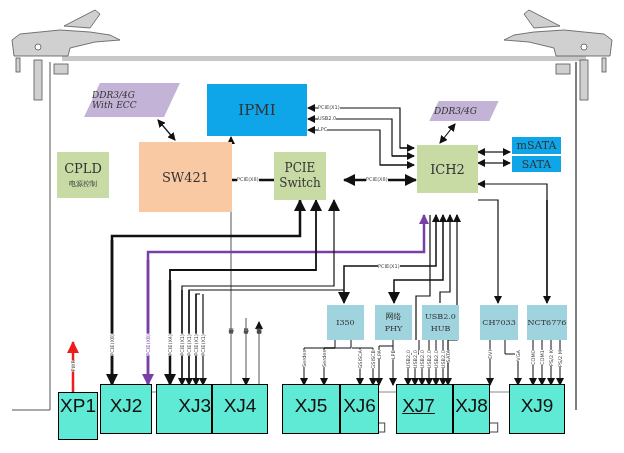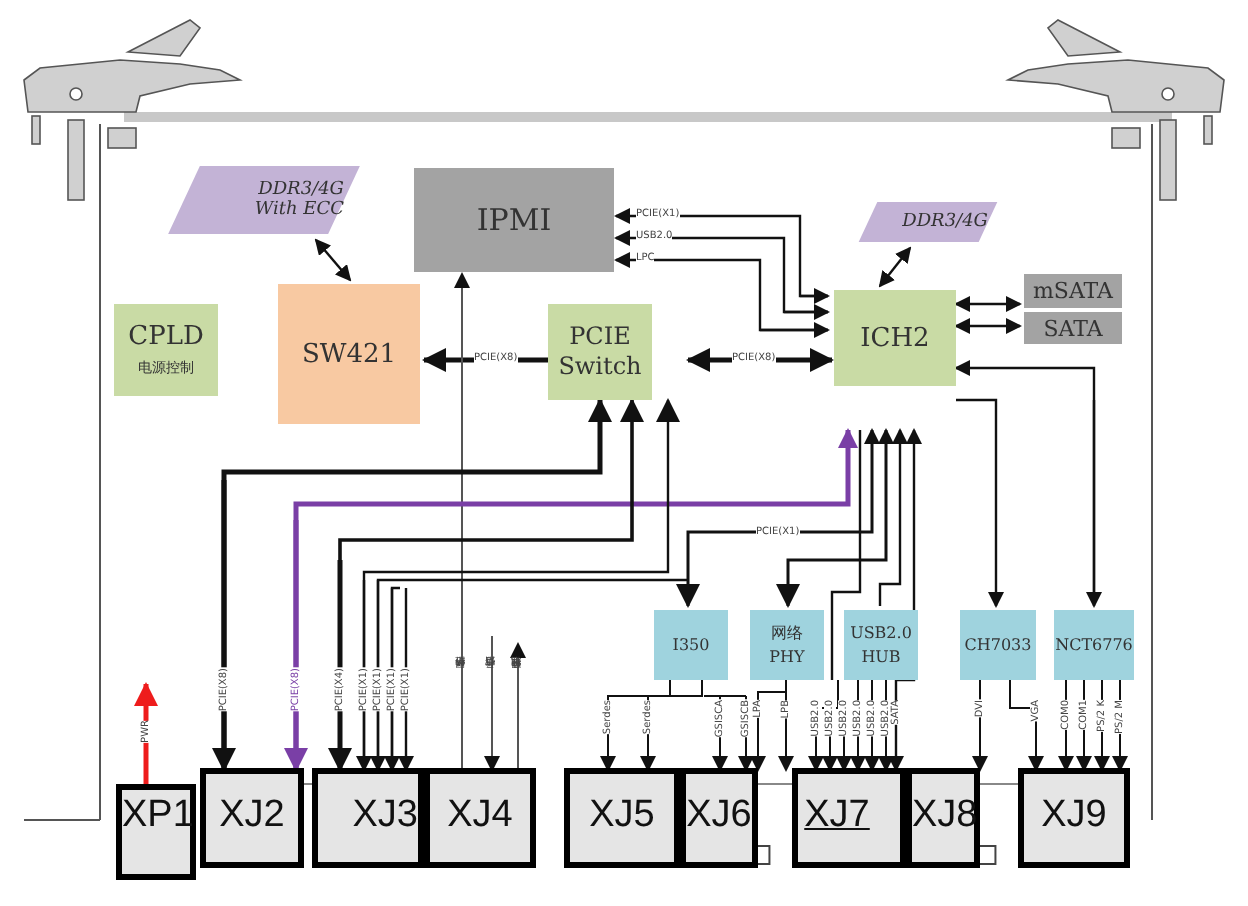--- a/index.html
+++ b/index.html
@@ -1,25 +1,25 @@
 <!DOCTYPE html>
 <html><head>
 <meta charset="utf-8">
 <style>
   html, body { margin:0; padding:0; background:#ffffff; }
   body { width:624px; height:453px; overflow:hidden; position:relative; font-family:"DejaVu Serif", serif; }
   #stage { position:absolute; left:0; top:0; width:624px; height:453px; }
   .box { position:absolute; display:flex; flex-direction:column; align-items:center; justify-content:center; text-align:center; color:#333; box-sizing:border-box; }
   .green { background:#c9dba5; }
-  .blue { background:#a3a3a3; }
+  .blue { background:#0ea5e9; }
   .lblue { background:#9fd3de; }
   .peach { background:#f8c9a2; }
-  .conn { position:absolute; border:3px solid #000000; background:#e5e5e5; box-sizing:border-box; }
+  .conn { position:absolute; border:1px solid #000000; background:#5eead4; box-sizing:border-box; }
   .conn-label { position:absolute; font-family:"Liberation Sans", sans-serif; font-size:19px; color:#111; }
-  .para { position:absolute; color:#333; font-style:italic; font-size:9px; font-family:"DejaVu Serif", serif; display:flex; flex-direction:column; align-items:flex-end; justify-content:center; }
+  .para { position:absolute; color:#333; font-style:italic; font-size:9px; font-family:"DejaVu Serif", serif; display:flex; flex-direction:column; align-items:flex-start; justify-content:center; }
   .vlabel { position:absolute; font-family:"DejaVu Sans", sans-serif; font-size:5px; color:#444; writing-mode:vertical-rl; transform:rotate(180deg); background:#fff; line-height:6px; white-space:nowrap; }
   .hlabel { position:absolute; font-family:"DejaVu Sans", sans-serif; font-size:5px; color:#444; background:#fff; white-space:nowrap; line-height:6px; }
 </style>
 </head>
 <body>
 
 <div id="stage">
   <svg id="wires" width="624" height="453" style="position:absolute;left:0;top:0">
     <defs>
       <marker id="ah" markerWidth="6" markerHeight="6" refX="5" refY="3" orient="auto" markerUnits="strokeWidth">
@@ -201,21 +201,21 @@
   <div class="para" style="left:434px;top:101px;width:60px;height:20px;">
     <div style="position:absolute;inset:0;background:#c3b3d6;transform:skewX(-25deg);"></div>
     <span style="position:relative">DDR3/4G</span>
   </div>
 
   <div class="box green" style="left:57px;top:152px;width:52px;height:46px;">
     <span style="font-size:13px">CPLD</span>
     <span style="font-size:7px;font-family:'DejaVu Sans',sans-serif;margin-top:3px">电源控制</span>
   </div>
 
-  <div class="box peach" style="left:139px;top:142px;width:71px;height:70px;font-size:13px;">
+  <div class="box peach" style="left:139px;top:142px;width:93px;height:70px;font-size:13px;">
     <span>SW421</span>
   </div>
 
   <div class="box green" style="left:274px;top:152px;width:52px;height:48px;font-size:12px;line-height:15px;">
     <span>PCIE</span>
     <span>Switch</span>
   </div>
 
   <div class="box green" style="left:417px;top:145px;width:61px;height:48px;font-size:13px;">
     <span>ICH2</span>

